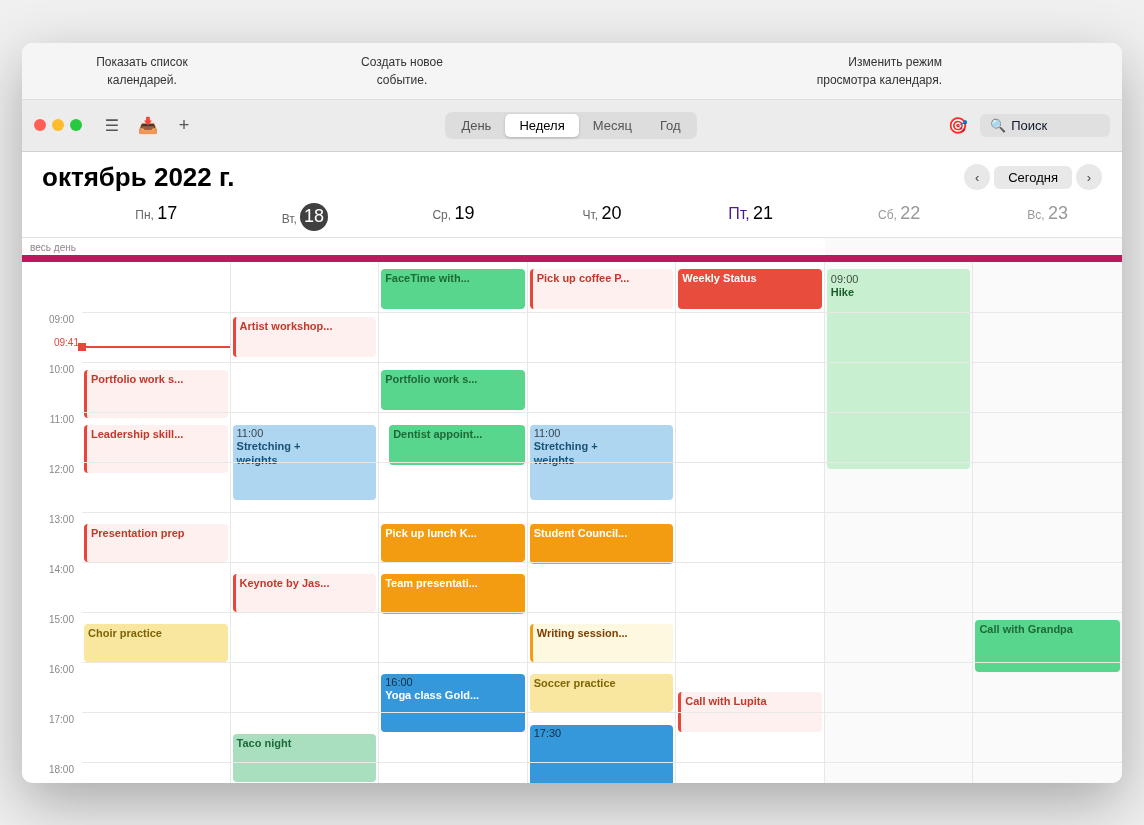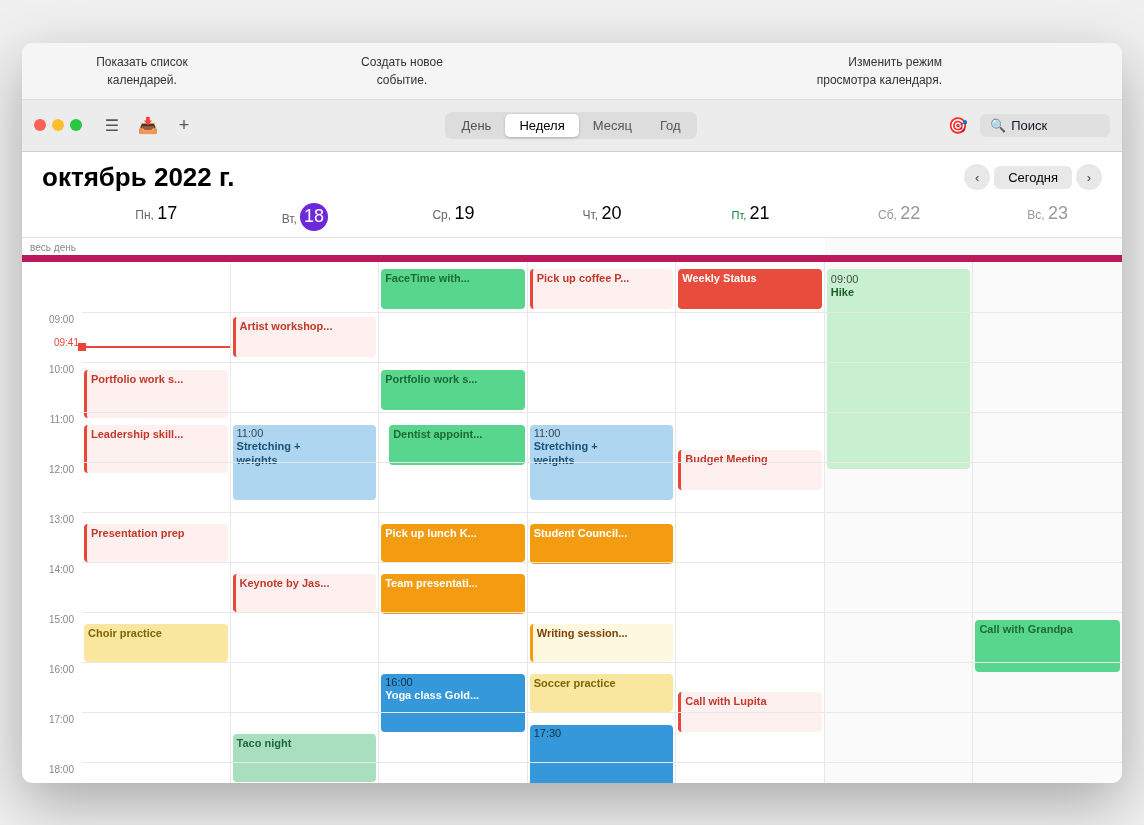--- a/index.html
+++ b/index.html
@@ -141,21 +141,21 @@
       padding: 4px 0 6px 0;
       font-size: 12px;
       color: #666;
     }
     .day-header-cell .day-num {
       font-size: 18px;
       font-weight: 500;
       color: #000;
     }
     .day-header-cell.today .day-num {
-      background: #6d28d9;
+      background: #404040;
       color: #fff;
       border-radius: 50%;
       width: 28px;
       height: 28px;
       display: inline-flex;
       align-items: center;
       justify-content: center;
     }
     .all-day-row {
       display: grid;
@@ -299,21 +299,21 @@
     </div>
     <div class="day-header-cell">
       <span style="font-size:12px; color:#666;">Ср,</span>
       <span class="day-num">19</span>
     </div>
     <div class="day-header-cell">
       <span style="font-size:12px; color:#666;">Чт,</span>
       <span class="day-num">20</span>
     </div>
     <div class="day-header-cell">
-      <span style="font-size:11px; color:#15803d;">Пт,</span>
+      <span style="font-size:16px; color:#4c1d95;">Пт,</span>
       <span class="day-num">21</span>
     </div>
     <div class="day-header-cell">
       <span style="font-size:12px; color:#999;">Сб,</span>
       <span class="day-num" style="color:#999;">22</span>
     </div>
     <div class="day-header-cell">
       <span style="font-size:12px; color:#999;">Вс,</span>
       <span class="day-num" style="color:#999;">23</span>
     </div>
@@ -449,23 +449,20 @@
         <div class="event ev-yellow" style="top:551px; left:2px; right:2px; height:48px;">
           <div class="event-time">19:00</div>
           <div class="event-title">Homework help</div>
         </div>
       </div>
 
       <div class="day-col" style="position:relative;">
         <div class="event ev-red" style="top:7px; left:2px; right:2px; height:40px;">
           <div class="event-title">Weekly Status</div>
         </div>
-        <div class="event ev-outline-pink" style="top:188px; left:2px; right:2px; height:40px;">
-          <div class="event-title">Budget Meeting</div>
-        </div>
         <div class="event ev-outline-pink" style="top:430px; left:2px; right:2px; height:40px;">
           <div class="event-title">Call with Lupita</div>
         </div>
       </div>
 
       <div class="day-col day-col-sat" style="position:relative;">
         <div class="event" style="top:7px; left:2px; right:2px; height:200px; background:#c8f0d0; color:#1a5c2a; border-radius:4px; padding:4px;">
           <div class="event-time">09:00</div>
           <div class="event-title">Hike</div>
         </div>

